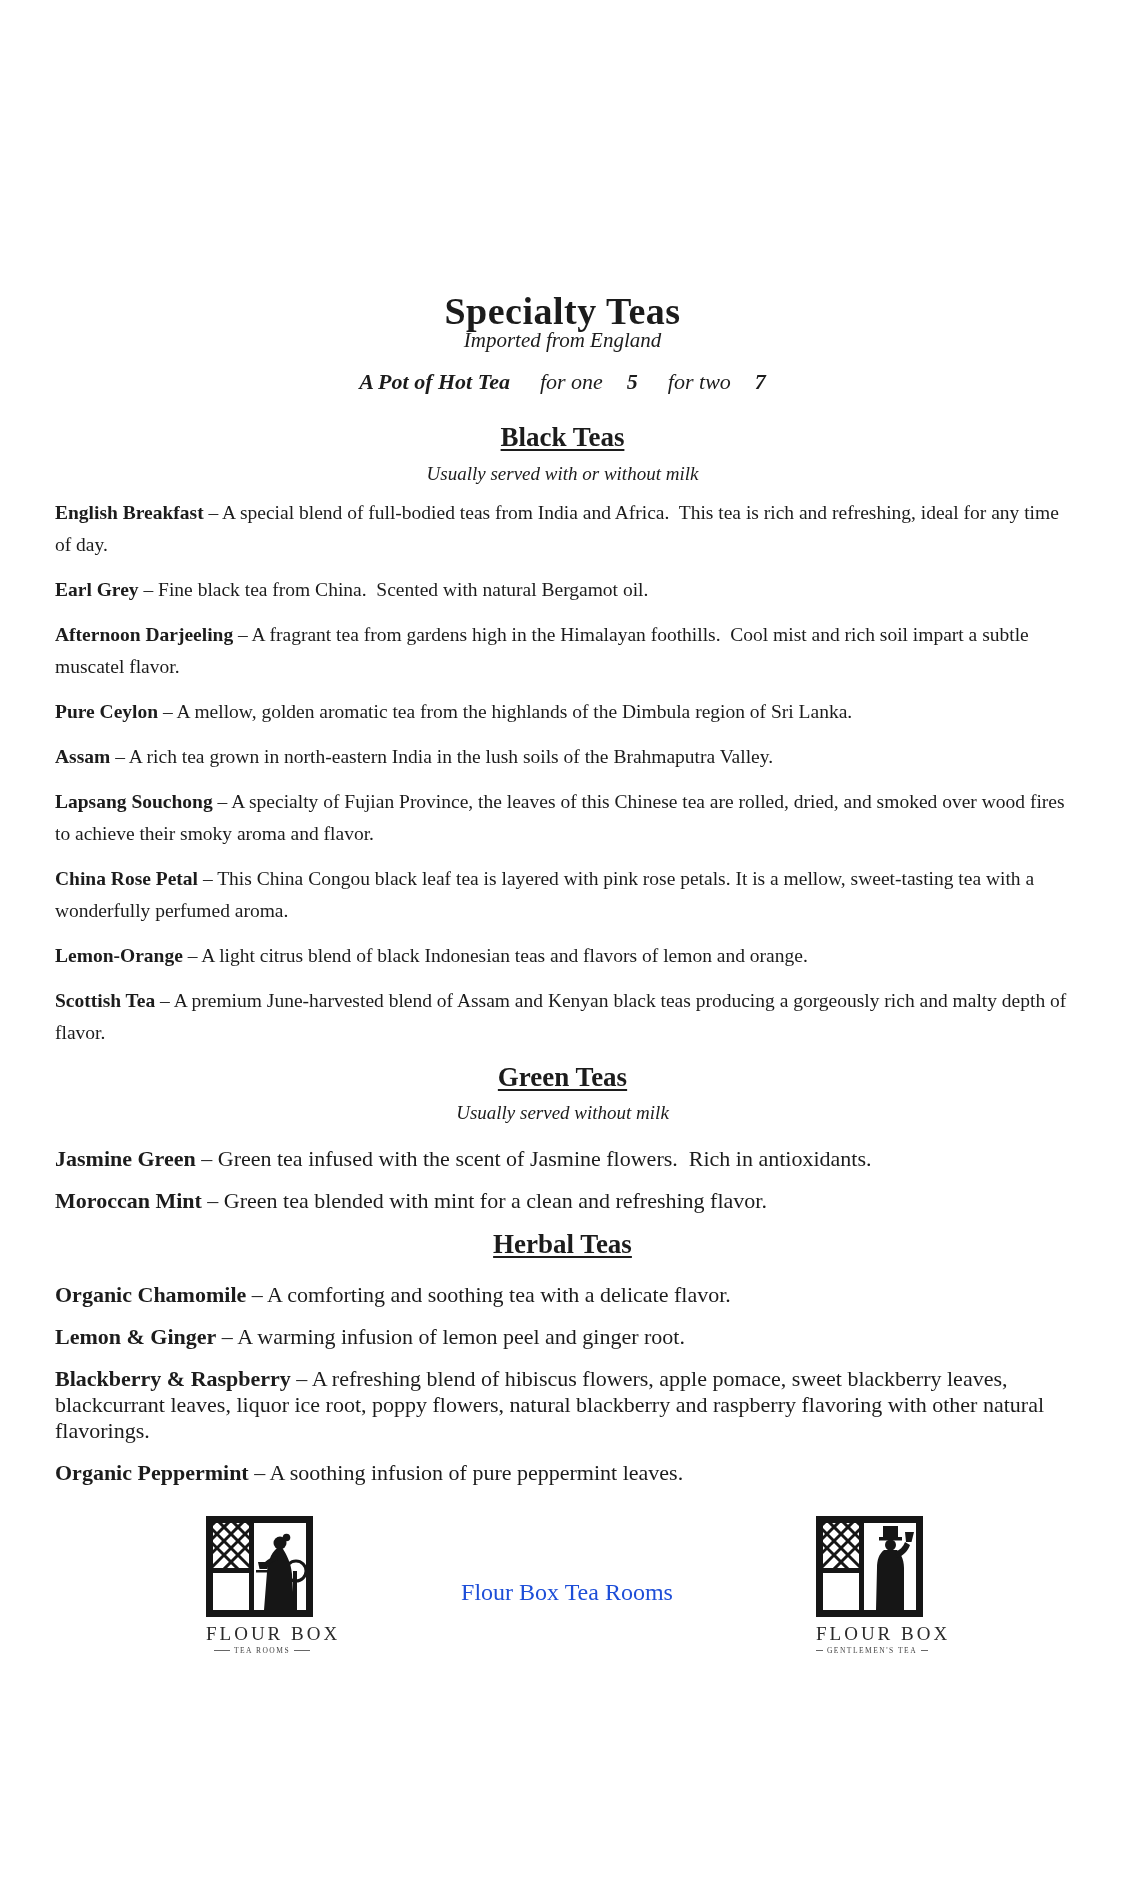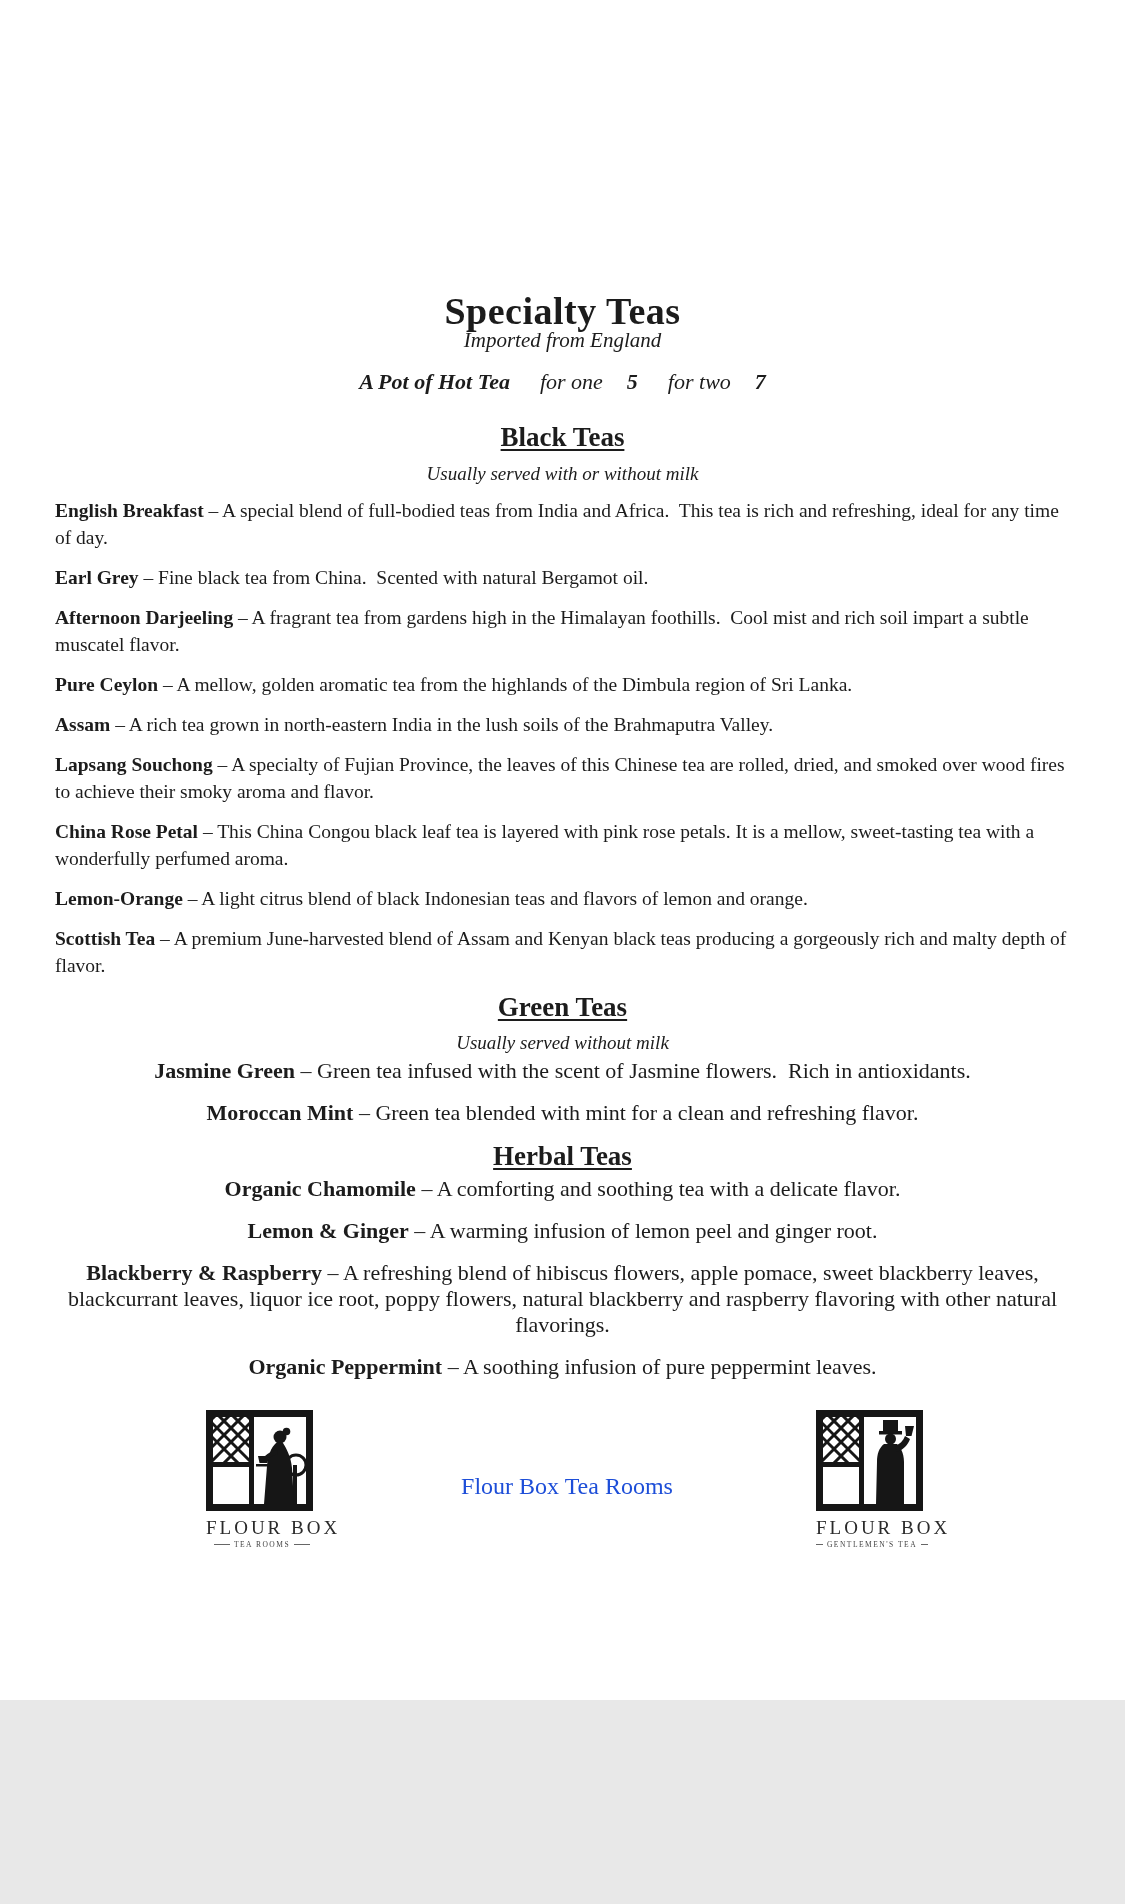--- a/index.html
+++ b/index.html
@@ -1,18 +1,18 @@
 <!DOCTYPE html>
 <html><head>
 <meta charset="utf-8">
 <style>
   html,body{margin:0;padding:0;background:#e8e8e8;}
   .page{
     position:relative;
-    width:1125px;height:1700px;
+    width:1125px;height:1904px;
     margin:0 auto;
     background:#ffffff;
     box-sizing:border-box;
     padding:292px 55px 0 55px;
     font-family:"Liberation Serif", serif;
     color:#1c1c1c;
     overflow:hidden;
   }
   .title{
     margin:0;
@@ -38,24 +38,24 @@
     text-decoration:underline;
     text-underline-offset:3px;
     text-decoration-thickness:2px;
   }
   .section-heading.spaced{margin-top:14px;}
   .note{
     font-size:19px;font-style:italic;
     text-align:center;margin-top:10px;line-height:1.15;
   }
   .items{margin-top:12px;}
-  .items.loose{margin-top:4px;text-align:center;}
+  .items.loose{margin-top:22px;}
   .item{
     margin:0 0 13px 0;
-    font-size:19.5px;line-height:27px;
+    font-size:19.5px;line-height:32px;
   }
   .items.loose .item{
     font-size:22px;line-height:26px;margin-bottom:16px;
   }
   .item b{font-weight:700;}
   .desc{white-space:pre-wrap;}
   .footer{
     margin-top:30px;
     display:flex;
     justify-content:space-between;

